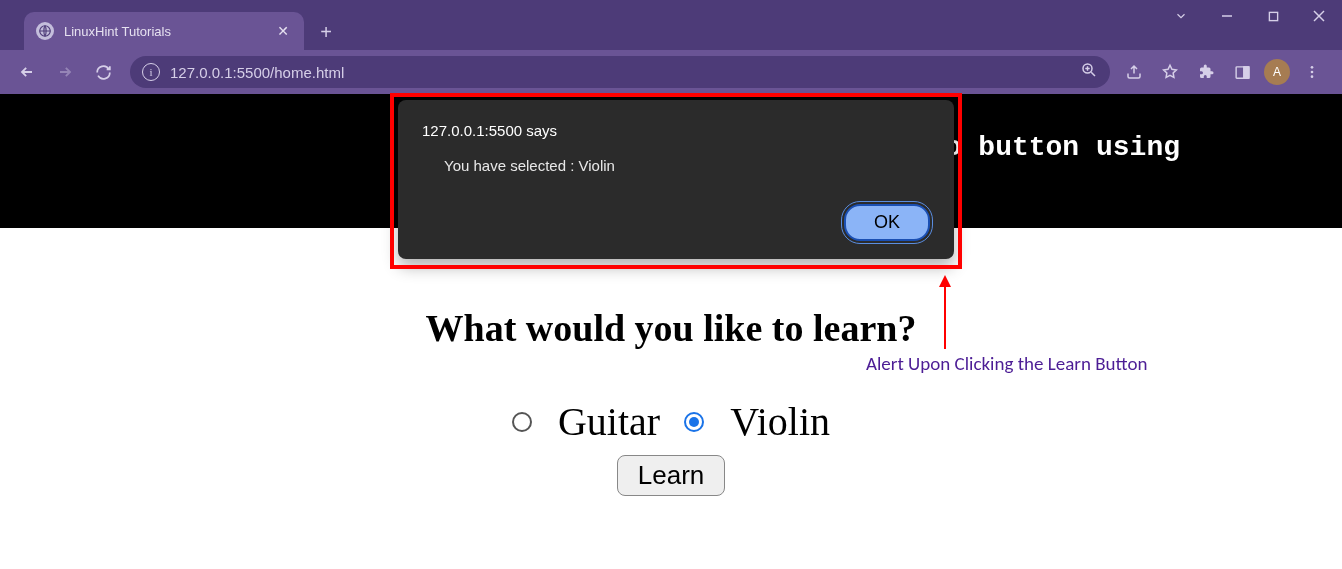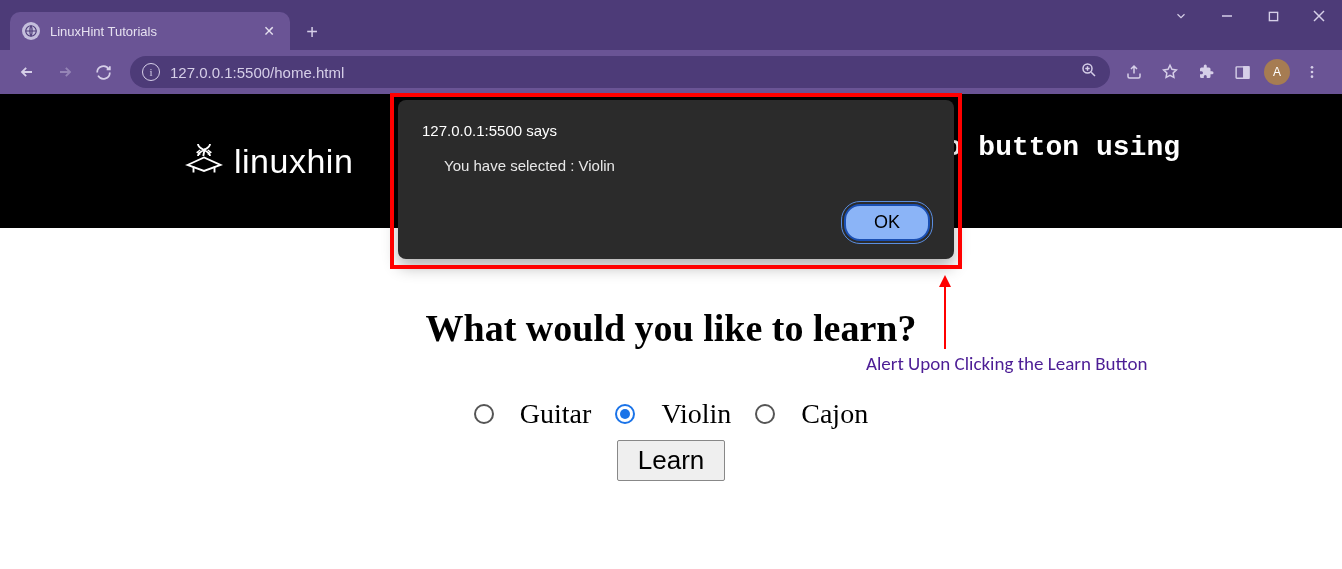--- a/index.html
+++ b/index.html
@@ -19,21 +19,21 @@
     .browser-chrome {
       background: #4d3b78;
       height: 94px;
       width: 100%;
       position: relative;
     }
     .tab-bar {
       height: 50px;
       display: flex;
       align-items: flex-end;
-      padding-left: 10px;
+      padding-left: 24px;
       position: relative;
     }
     .tab {
       background: #6a5495;
       height: 38px;
       width: 280px;
       border-radius: 10px 10px 0 0;
       display: flex;
       align-items: center;
       padding: 0 12px;
@@ -204,21 +204,21 @@
     }
     .options {
       display: flex;
       justify-content: center;
       align-items: center;
       gap: 24px;
       margin-bottom: 10px;
     }
     .radio-label {
       font-family: Georgia, "Times New Roman", serif;
-      font-size: 28px;
+      font-size: 40px;
       display: flex;
       align-items: center;
       gap: 26px;
       cursor: pointer;
     }
     .radio {
       width: 20px;
       height: 20px;
       border-radius: 50%;
       border: 2px solid #555;
@@ -238,21 +238,21 @@
       top: 50%;
       left: 50%;
       transform: translate(-50%, -50%);
     }
     .learn-btn {
       font-family: Arial, sans-serif;
       font-size: 26px;
       padding: 4px 20px;
       background: #efefef;
       border: 1px solid #888;
-      border-radius: 2px;
+      border-radius: 8px;
       cursor: pointer;
     }
     
     .alert-highlight {
       position: absolute;
       left: 390px;
       top: 93px;
       width: 572px;
       height: 176px;
       border: 4px solid #ff0000;
@@ -408,50 +408,34 @@
             <circle cx="12" cy="5" r="2"></circle>
             <circle cx="12" cy="12" r="2"></circle>
             <circle cx="12" cy="19" r="2"></circle>
           </svg>
         </span>
     </div>
   </div>
 </div>
 
 <div class="page-header">
-  <div class="logo">
-    <span class="logo-icon">
-      <svg viewBox="0 0 64 64" fill="none" stroke="#fff" stroke-width="2.5">
-        <path d="M10 40 L32 30 L54 40 L32 48 Z" fill="none"></path>
-        <path d="M18 42 v8 M46 42 v8"></path>
-        <path d="M24 12 c0 8 16 8 16 16 M40 12 c0 8 -16 8 -16 16"></path>
-        <path d="M27 20 l-4 3 4 3 M37 20 l4 3 -4 3" stroke-width="2"></path>
-        <line x1="33" y1="18" x2="31" y2="28"></line>
-      </svg>
-    </span>
-    <span class="logo-text">linuxhin</span>
-  </div>
   <div class="header-right-text">o button using</div>
 </div>
 
 <div class="page-body">
   <h1 class="question">What would you like to learn?</h1>
   <div class="options">
     <label class="radio-label">
       <span class="radio"></span>
       <span>Guitar</span>
     </label>
     <label class="radio-label">
       <span class="radio checked"></span>
       <span>Violin</span>
     </label>
-    <label class="radio-label">
-      <span class="radio"></span>
-      <span>Cajon</span>
-    </label>
   </div>
   <button class="learn-btn">Learn</button>
 </div>
 
 <div class="alert-highlight"></div>
 
 <div class="alert-dialog">
   <div class="alert-title">127.0.0.1:5500 says</div>
   <div class="alert-msg">You have selected : Violin</div>
   <div class="alert-actions">

